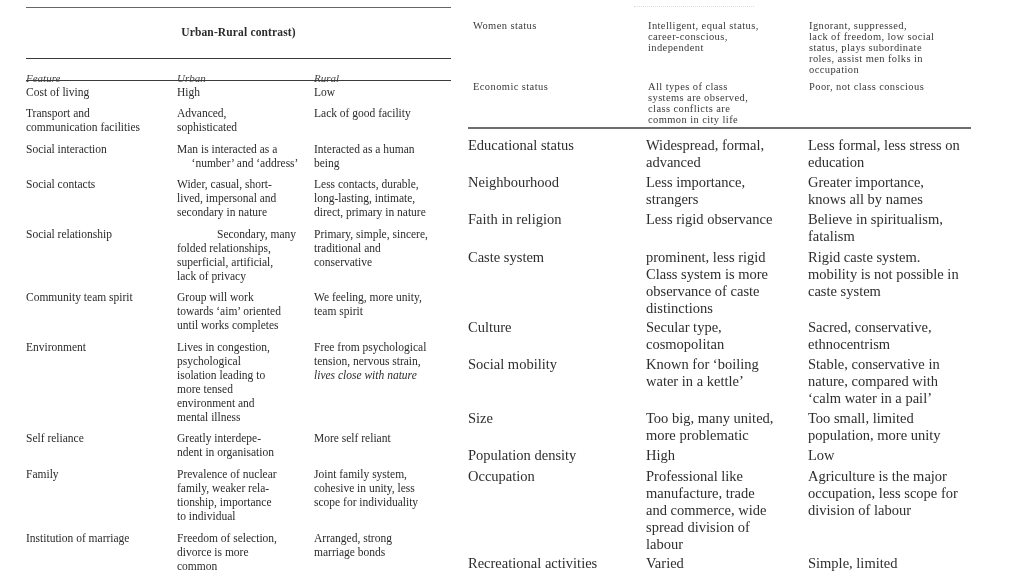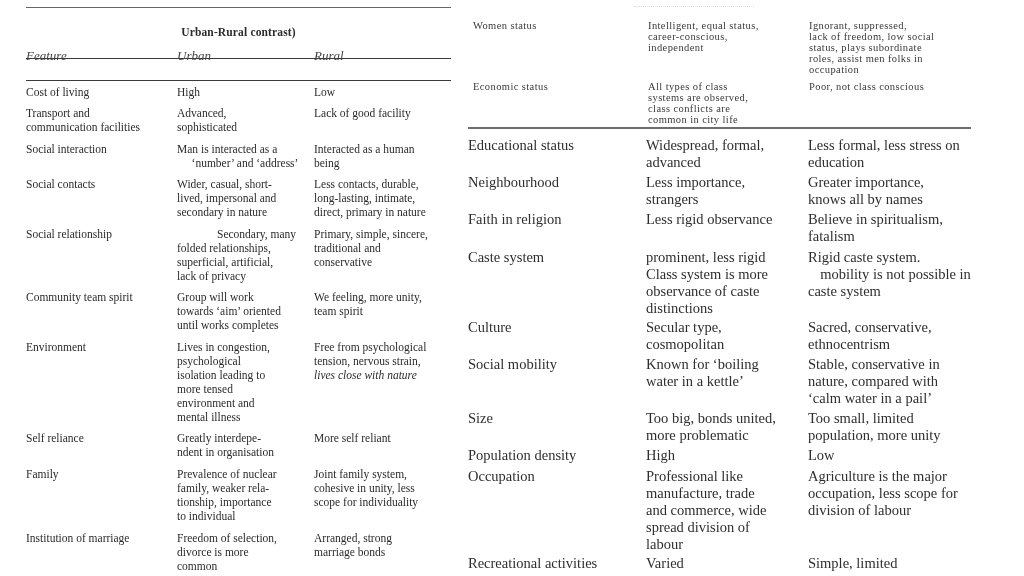--- a/index.html
+++ b/index.html
@@ -14,21 +14,21 @@
 
   
   .rule { position: absolute; height: 0; border-top: 1.5px solid #3a3a3a; }
   .l-rule-top { left: 26px; top: 7px; width: 425px; border-top-width: 1px; border-color:#666; }
   .l-title {
     position: absolute; left: 26px; top: 25px; width: 425px; text-align: center;
     font-weight: bold; font-size: 11.5px; line-height: 14px; letter-spacing: 0.15px;
   }
   .l-rule-h1 { left: 26px; top: 58px; width: 425px; }
   .l-rule-h2 { left: 26px; top: 80px; width: 425px; }
-  .l-head { position: absolute; top: 48px; font-style: italic; font-size: 13px; color:#444; }
+  .l-head { position: absolute; top: 72px; font-style: italic; font-size: 11px; color:#444; }
   .l-row { position: absolute; left: 0; width: 455px; font-size: 11.5px; line-height: 14px; }
   .l-row .c { position: absolute; top: 0; }
   .l-c1 { left: 26px; width: 150px; }
   .l-c2 { left: 177px; width: 136px; }
   .l-c3 { left: 314px; width: 140px; }
 
   
   .r-small { position: absolute; left: 0; width: 564px; font-size: 10.5px; line-height: 11px; letter-spacing: 0.4px; color:#3a3a3a; }
   .r-small .c { position: absolute; top: 0; }
   .rs-c1 { left: 13px; width: 160px; }
@@ -283,21 +283,21 @@
           <div style="white-space: nowrap;">Caste system</div>
         </div>
         <div class="c rb-c2">
           <div style="white-space: nowrap;">prominent, less rigid</div>
           <div style="white-space: nowrap;">Class system is more</div>
           <div style="white-space: nowrap;">observance of caste</div>
           <div style="white-space: nowrap;">distinctions</div>
         </div>
         <div class="c rb-c3">
           <div style="white-space: nowrap;">Rigid caste system.</div>
-          <div style="white-space: nowrap; text-align: center;">mobility is not possible in</div>
+          <div style="white-space: nowrap;">mobility is not possible in</div>
           <div style="white-space: nowrap;">caste system</div>
         </div>
       </div>
       <div class="r-row" style="top: 319px;">
         <div class="c rb-c1">
           <div style="white-space: nowrap;">Culture</div>
         </div>
         <div class="c rb-c2">
           <div style="white-space: nowrap;">Secular type,</div>
           <div style="white-space: nowrap;">cosmopolitan</div>
@@ -319,21 +319,21 @@
           <div style="white-space: nowrap;">Stable, conservative in</div>
           <div style="white-space: nowrap;">nature, compared with</div>
           <div style="white-space: nowrap;">‘calm water in a pail’</div>
         </div>
       </div>
       <div class="r-row" style="top: 410px;">
         <div class="c rb-c1">
           <div style="white-space: nowrap;">Size</div>
         </div>
         <div class="c rb-c2">
-          <div style="white-space: nowrap;">Too big, bonds united,</div>
+          <div style="white-space: nowrap;">Too big, many united,</div>
           <div style="white-space: nowrap;">more problematic</div>
         </div>
         <div class="c rb-c3">
           <div style="white-space: nowrap;">Too small, limited</div>
           <div style="white-space: nowrap;">population, more unity</div>
         </div>
       </div>
       <div class="r-row" style="top: 447px;">
         <div class="c rb-c1">
           <div style="white-space: nowrap;">Population density</div>

